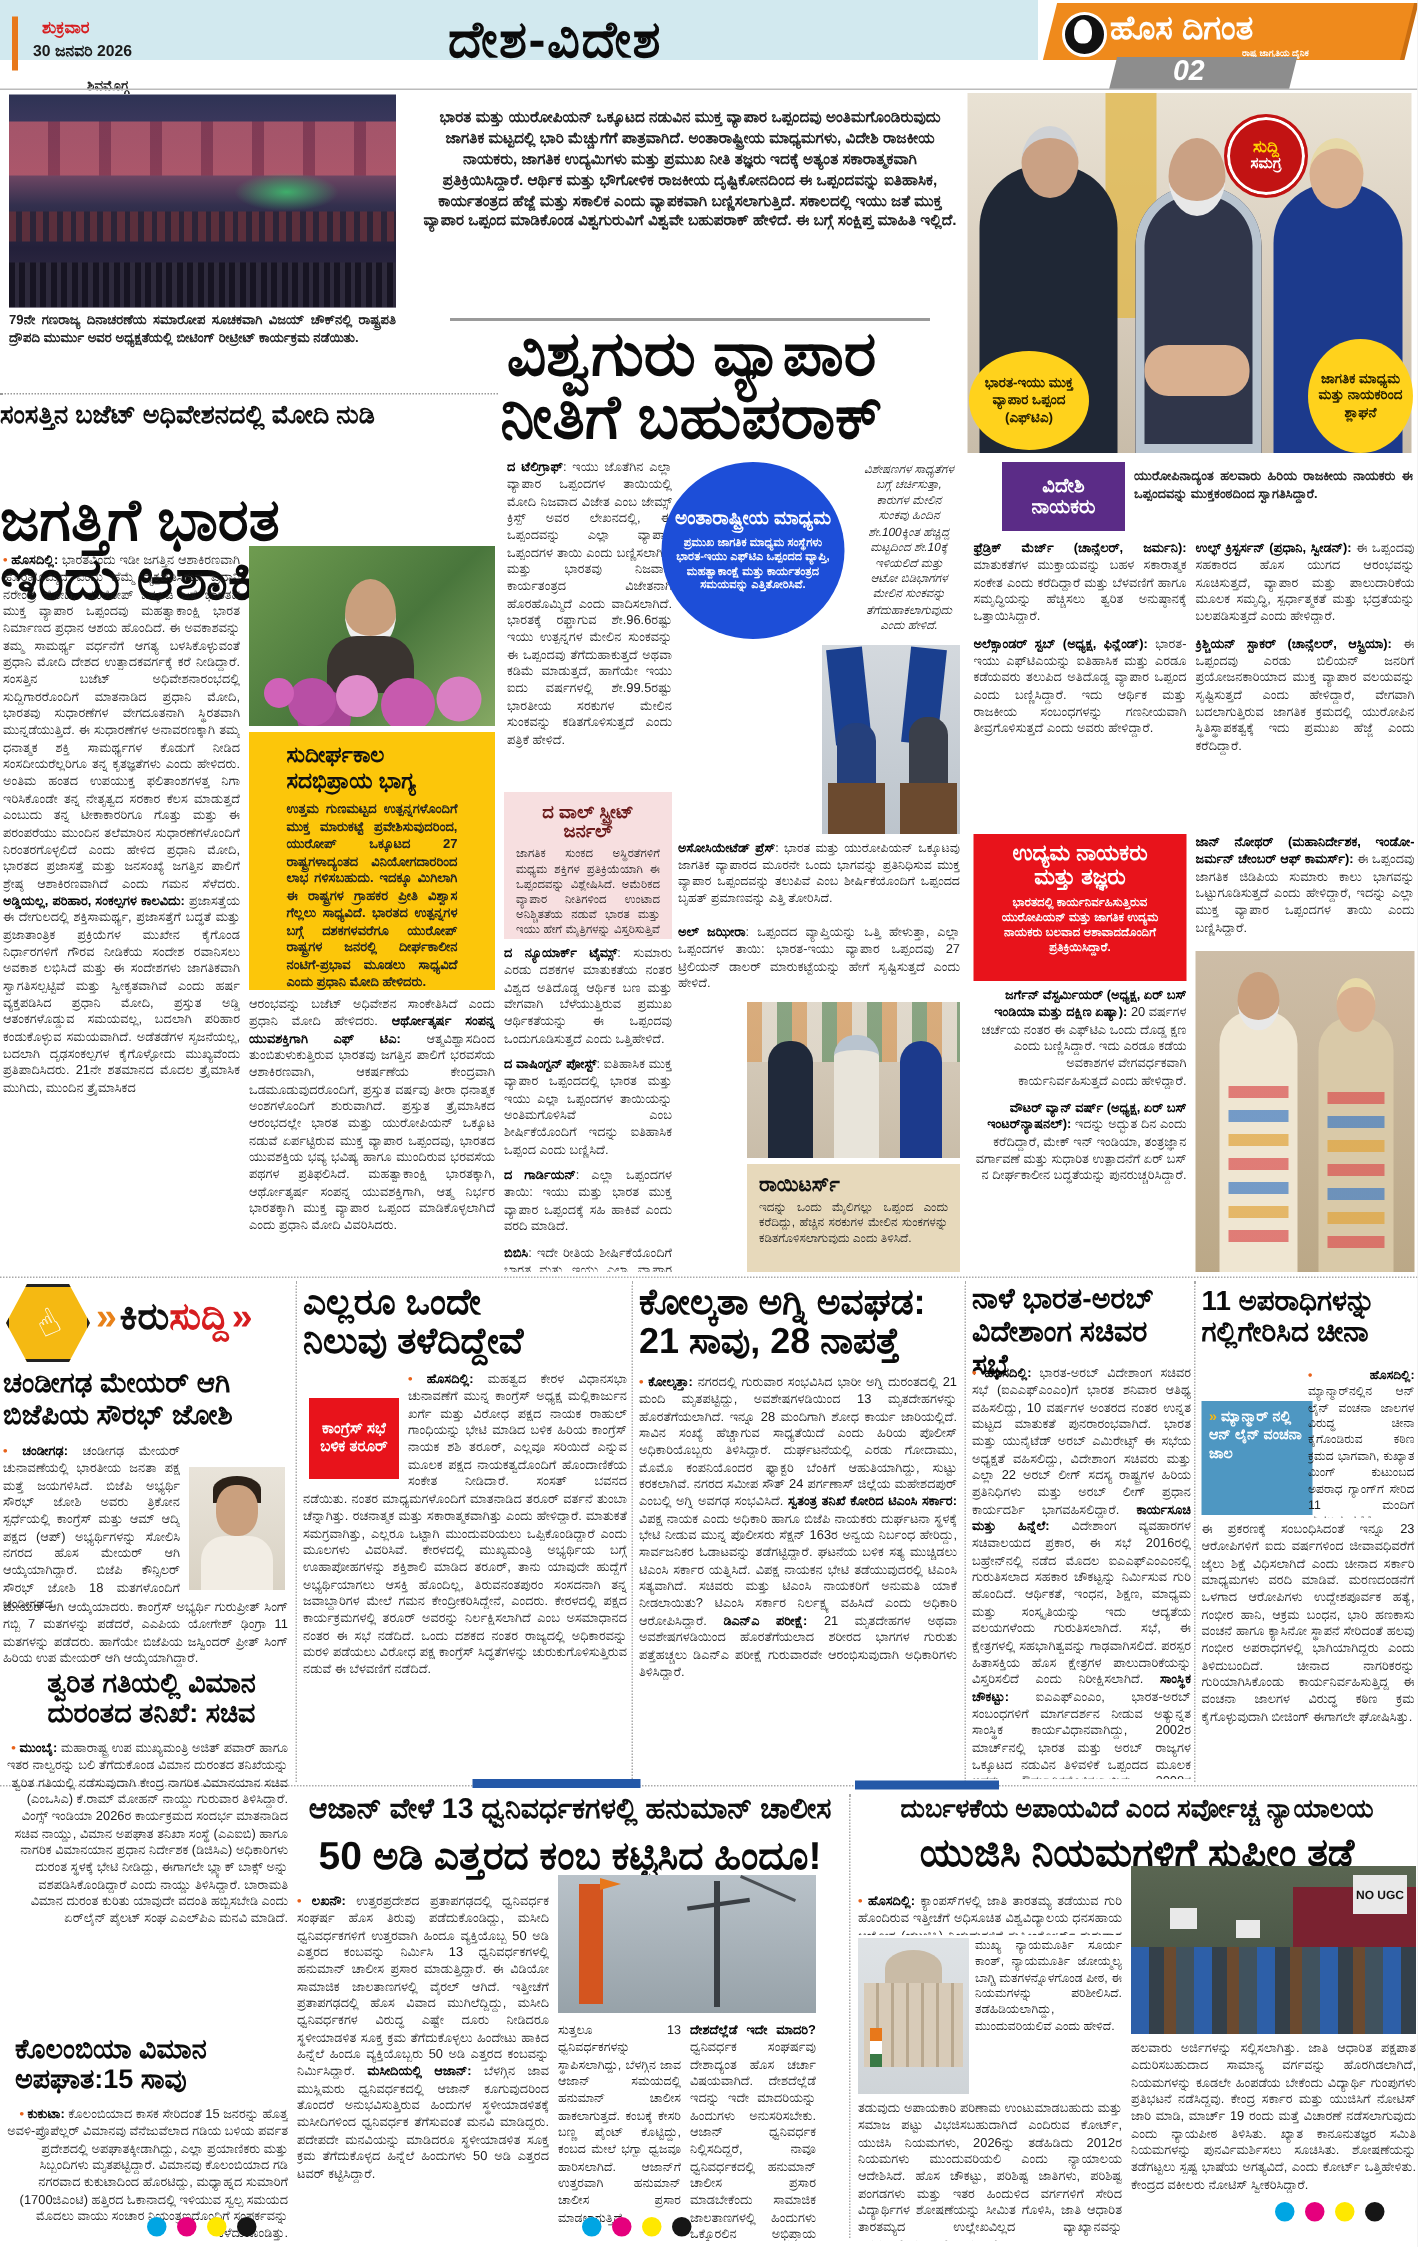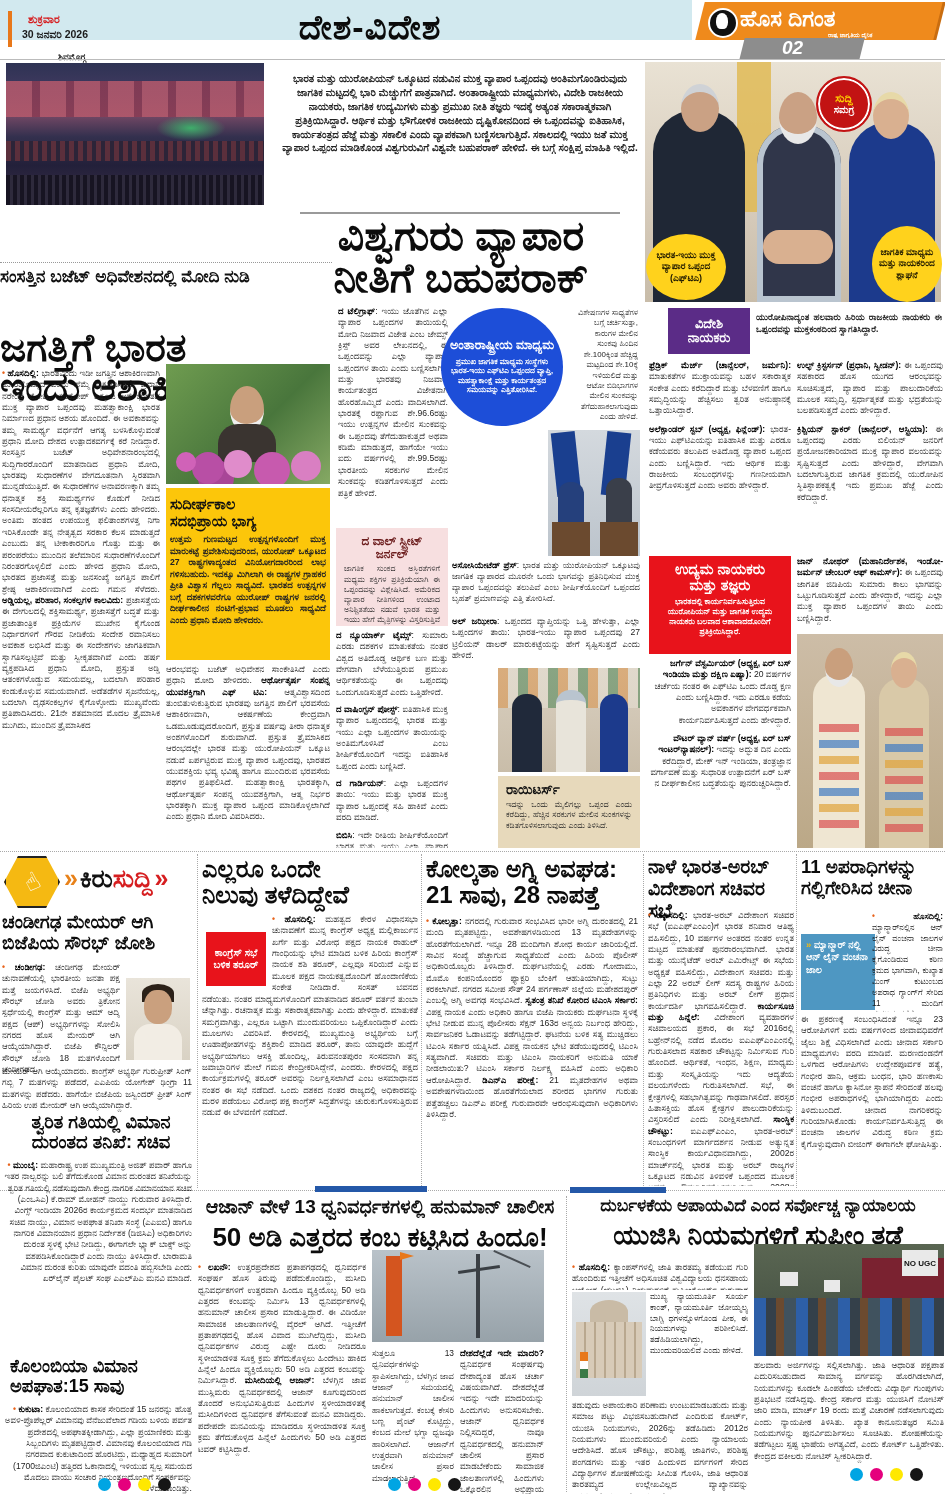--- a/index.html
+++ b/index.html
@@ -52,20 +52,21 @@
   <div class="abs" style="left:742px;top:38px;width:120px;height:22px;background:#8d8d8d;transform:skewX(-14deg);"></div>
   <div class="abs" style="left:782px;top:37px;font-size:19px;font-weight:bold;color:#fff;font-style:italic;">02</div>
   <div class="abs" style="left:0;top:59px;width:945px;border-top:1px solid #bbb;"></div>
 
   <div class="ph" style="left:6px;top:63px;width:258px;height:142px;background:linear-gradient(180deg,#2e3354 0%,#433a61 22%,#6e4663 38%,#33304e 52%,#23203a 72%,#3a3048 100%);">
     <div style="left:0;top:18px;width:258px;height:36px;background:repeating-linear-gradient(90deg,#b75a6c 0 26px,#8c3c54 26px 34px);opacity:.85;"></div>
     <div style="left:150px;top:52px;width:70px;height:26px;background:radial-gradient(ellipse,#3fae6b,transparent 70%);"></div>
     <div style="left:0;top:78px;width:258px;height:20px;background:repeating-linear-gradient(90deg,#5b2f3c 0 5px,#2c2438 5px 9px);"></div>
     <div style="left:0;top:112px;width:258px;height:30px;background:repeating-linear-gradient(90deg,#171422 0 4px,#2e2a3c 4px 7px);"></div>
   </div>
+  <div class="abs cap" style="left:6px;top:208px;width:258px;height:48px;">79ನೇ ಗಣರಾಜ್ಯ ದಿನಾಚರಣೆಯ ಸಮಾರೋಪ ಸೂಚಕವಾಗಿ ವಿಜಯ್ ಚೌಕ್‌ನಲ್ಲಿ ರಾಷ್ಟ್ರಪತಿ ದ್ರೌಪದಿ ಮುರ್ಮು ಅವರ ಅಧ್ಯಕ್ಷತೆಯಲ್ಲಿ ಬೀಟಿಂಗ್ ರೀಟ್ರೀಟ್ ಕಾರ್ಯಕ್ರಮ ನಡೆಯಿತು.</div>
 
   <div class="abs" style="left:282px;top:72px;width:356px;height:138px;font-size:10.2px;line-height:1.36;font-weight:bold;color:#222;text-align:center;overflow:hidden;">ಭಾರತ ಮತ್ತು ಯುರೋಪಿಯನ್ ಒಕ್ಕೂಟದ ನಡುವಿನ ಮುಕ್ತ ವ್ಯಾಪಾರ ಒಪ್ಪಂದವು ಅಂತಿಮಗೊಂಡಿರುವುದು ಜಾಗತಿಕ ಮಟ್ಟದಲ್ಲಿ ಭಾರಿ ಮೆಚ್ಚುಗೆಗೆ ಪಾತ್ರವಾಗಿದೆ. ಅಂತಾರಾಷ್ಟ್ರೀಯ ಮಾಧ್ಯಮಗಳು, ವಿದೇಶಿ ರಾಜಕೀಯ ನಾಯಕರು, ಜಾಗತಿಕ ಉದ್ಯಮಿಗಳು ಮತ್ತು ಪ್ರಮುಖ ನೀತಿ ತಜ್ಞರು ಇದಕ್ಕೆ ಅತ್ಯಂತ ಸಕಾರಾತ್ಮಕವಾಗಿ ಪ್ರತಿಕ್ರಿಯಿಸಿದ್ದಾರೆ. ಆರ್ಥಿಕ ಮತ್ತು ಭೌಗೋಳಿಕ ರಾಜಕೀಯ ದೃಷ್ಟಿಕೋನದಿಂದ ಈ ಒಪ್ಪಂದವನ್ನು ಐತಿಹಾಸಿಕ, ಕಾರ್ಯತಂತ್ರದ ಹೆಜ್ಜೆ ಮತ್ತು ಸಕಾಲಿಕ ಎಂದು ವ್ಯಾಪಕವಾಗಿ ಬಣ್ಣಿಸಲಾಗುತ್ತಿದೆ. ಸಕಾಲದಲ್ಲಿ ಇಯು ಜತೆ ಮುಕ್ತ ವ್ಯಾಪಾರ ಒಪ್ಪಂದ ಮಾಡಿಕೊಂಡ ವಿಶ್ವಗುರುವಿಗೆ ವಿಶ್ವವೇ ಬಹುಪರಾಕ್ ಹೇಳಿದೆ. ಈ ಬಗ್ಗೆ ಸಂಕ್ಷಿಪ್ತ ಮಾಹಿತಿ ಇಲ್ಲಿದೆ.</div>
   <div class="abs" style="left:300px;top:212px;width:320px;border-top:2px solid #9a9a9a;"></div>
   <div class="abs hl" style="left:282px;top:216px;width:358px;text-align:center;font-size:41px;line-height:1.02;">
     <span style="display:block;">ವಿಶ್ವಗುರು ವ್ಯಾಪಾರ</span>
     <span style="display:block;">ನೀತಿಗೆ ಬಹುಪರಾಕ್</span>
   </div>
 
   <div class="ph" style="left:645px;top:62px;width:296px;height:240px;background:linear-gradient(180deg,#e9e2d4 0%,#d8cdbd 55%,#c8bca9 100%);">
     <div style="left:92px;top:0;width:34px;height:150px;background:#e0b84e;opacity:.8;"></div>
@@ -92,42 +93,42 @@
   <div class="abs body" style="left:2px;top:368px;width:158px;height:478px;">
     <span class="dl">ಹೊಸದಿಲ್ಲಿ</span><span>ಭಾರತವಿಂದು ಇಡೀ ಜಗತ್ತಿನ ಆಶಾಕಿರಣವಾಗಿ ಹೊರಹೊಮ್ಮಿದೆ ಎಂದು ಹೆಮ್ಮೆ ವ್ಯಕ್ತಪಡಿಸಿರುವ ಪ್ರಧಾನಿ ನರೇಂದ್ರ ಮೋದಿ, ಯುರೋಪ್ ಒಕ್ಕೂಟ ಜತೆ ಭಾರತದ ಮುಕ್ತ ವ್ಯಾಪಾರ ಒಪ್ಪಂದವು ಮಹತ್ವಾಕಾಂಕ್ಷಿ ಭಾರತ ನಿರ್ಮಾಣದ ಪ್ರಧಾನ ಆಶಯ ಹೊಂದಿದೆ. ಈ ಅವಕಾಶವನ್ನು ತಮ್ಮ ಸಾಮರ್ಥ್ಯ ವರ್ಧನೆಗೆ ಆಗತ್ಯ ಬಳಸಿಕೊಳ್ಳುವಂತೆ ಪ್ರಧಾನಿ ಮೋದಿ ದೇಶದ ಉತ್ಪಾದಕವರ್ಗಕ್ಕೆ ಕರೆ ನೀಡಿದ್ದಾರೆ. ಸಂಸತ್ತಿನ ಬಜೆಟ್ ಅಧಿವೇಶನಾರಂಭದಲ್ಲಿ ಸುದ್ದಿಗಾರರೊಂದಿಗೆ ಮಾತನಾಡಿದ ಪ್ರಧಾನಿ ಮೋದಿ, ಭಾರತವು ಸುಧಾರಣೆಗಳ ವೇಗದೂತನಾಗಿ ಸ್ಥಿರತವಾಗಿ ಮುನ್ನಡೆಯುತ್ತಿದೆ. ಈ ಸುಧಾರಣೆಗಳ ಅನಾವರಣಕ್ಕಾಗಿ ತಮ್ಮ ಧನಾತ್ಮಕ ಶಕ್ತಿ ಸಾಮರ್ಥ್ಯಗಳ ಕೊಡುಗೆ ನೀಡಿದ ಸಂಸದೀಯರೆಲ್ಲರಿಗೂ ತನ್ನ ಕೃತಜ್ಞತೆಗಳು ಎಂದು ಹೇಳಿದರು. ಅಂತಿಮ ಹಂತದ ಉಪಯುಕ್ತ ಫಲಿತಾಂಶಗಳತ್ತ ನಿಗಾ ಇರಿಸಿಕೊಂಡೇ ತನ್ನ ನೇತೃತ್ವದ ಸರಕಾರ ಕೆಲಸ ಮಾಡುತ್ತದೆ ಎಂಬುದು ತನ್ನ ಟೀಕಾಕಾರರಿಗೂ ಗೊತ್ತು ಮತ್ತು ಈ ಪರಂಪರೆಯು ಮುಂದಿನ ತಲೆಮಾರಿನ ಸುಧಾರಣೆಗಳೊಂದಿಗೆ ನಿರಂತರಗೊಳ್ಳಲಿದೆ ಎಂದು ಹೇಳಿದ ಪ್ರಧಾನಿ ಮೋದಿ, ಭಾರತದ ಪ್ರಜಾಸತ್ತೆ ಮತ್ತು ಜನಸಂಖ್ಯೆ ಜಗತ್ತಿನ ಪಾಲಿಗೆ ಶ್ರೇಷ್ಠ ಆಶಾಕಿರಣವಾಗಿದೆ ಎಂದು ಗಮನ ಸೆಳೆದರು.</span>
     <b>ಅಡ್ಡಿಯಲ್ಲ, ಪರಿಹಾರ, ಸಂಕಲ್ಪಗಳ ಕಾಲವಿದು:</b>
     <span>ಪ್ರಜಾಸತ್ತೆಯ ಈ ದೇಗುಲದಲ್ಲಿ ಶಕ್ತಿಸಾಮರ್ಥ್ಯ, ಪ್ರಜಾಸತ್ತೆಗೆ ಬದ್ಧತೆ ಮತ್ತು ಪ್ರಜಾತಾಂತ್ರಿಕ ಪ್ರಕ್ರಿಯೆಗಳ ಮುಖೇನ ಕೈಗೊಂಡ ನಿರ್ಧಾರಗಳಿಗೆ ಗೌರ‍ವ ನೀಡಿಕೆಯ ಸಂದೇಶ ರವಾನಿಸಲು ಅವಕಾಶ ಲಭಿಸಿದೆ ಮತ್ತು ಈ ಸಂದೇಶಗಳು ಜಾಗತಿಕವಾಗಿ ಸ್ವಾಗತಿಸಲ್ಪಟ್ಟಿವೆ ಮತ್ತು ಸ್ವೀಕೃತವಾಗಿವೆ ಎಂದು ಹರ್ಷ ವ್ಯಕ್ತಪಡಿಸಿದ ಪ್ರಧಾನಿ ಮೋದಿ, ಪ್ರಸ್ತುತ ಅಡ್ಡಿ ಆತಂಕಗಳೊಡ್ಡುವ ಸಮಯವಲ್ಲ, ಬದಲಾಗಿ ಪರಿಹಾರ ಕಂಡುಕೊಳ್ಳುವ ಸಮಯವಾಗಿದೆ. ಅಡೆತಡೆಗಳ ಸೃಜನೆಯಲ್ಲ, ಬದಲಾಗಿ ದೃಢಸಂಕಲ್ಪಗಳ ಕೈಗೊಳ್ಳೋದು ಮುಖ್ಯವೆಂದು ಪ್ರತಿಪಾದಿಸಿದರು. 21ನೇ ಶತಮಾನದ ಮೊದಲ ತ್ರೈಮಾಸಿಕ ಮುಗಿದು, ಮುಂದಿನ ತ್ರೈಮಾಸಿಕದ</span>
   </div>
   <div class="ph" style="left:166px;top:364px;width:164px;height:120px;background:linear-gradient(135deg,#6f9c50 0%,#49763c 55%,#86a964 100%);">
     <div style="left:64px;top:22px;width:34px;height:38px;background:#c99f7d;border-radius:50%;border-bottom:9px solid #efefef;"></div>
     <div style="left:52px;top:60px;width:58px;height:38px;background:#3a3430;border-radius:20px 20px 0 0;"></div>
     <div style="left:10px;top:88px;width:20px;height:20px;border-radius:50%;background:#d062b8;box-shadow:22px 6px 0 6px #b84fa5,52px 2px 0 4px #e08ccb,86px 8px 0 8px #c75aae,120px 4px 0 5px #d97fc2,30px 16px 0 8px #a84697;"></div>
   </div>
-  <div class="abs" style="left:166px;top:488px;width:164px;height:172px;background:#fcc60a;padding:8px 4px;box-sizing:border-box;overflow:hidden;">
+  <div class="abs" style="left:166px;top:488px;width:164px;height:172px;background:#fcc60a;padding:8px 25px;box-sizing:border-box;overflow:hidden;">
     <div style="font-size:14.5px;font-weight:bold;color:#111;line-height:1.15;">
       <span style="display:block;">ಸುದೀರ್ಘಕಾಲ</span>
       <span style="display:block;">ಸದಭಿಪ್ರಾಯ ಭಾಗ್ಯ</span>
     </div>
     <div style="margin-top:5px;font-size:8.7px;font-weight:bold;line-height:1.32;color:#222;text-align:justify;">ಉತ್ತಮ ಗುಣಮಟ್ಟದ ಉತ್ಪನ್ನಗಳೊಂದಿಗೆ ಮುಕ್ತ ಮಾರುಕಟ್ಟೆ ಪ್ರವೇಶಿಸುವುದರಿಂದ, ಯುರೋಪ್ ಒಕ್ಕೂಟದ 27 ರಾಷ್ಟ್ರಗಳಾದ್ಯಂತದ ವಿನಿಯೋಗದಾರರಿಂದ ಲಾಭ ಗಳಿಸಬಹುದು. ಇದಕ್ಕೂ ಮಿಗಿಲಾಗಿ ಈ ರಾಷ್ಟ್ರಗಳ ಗ್ರಾಹಕರ ಪ್ರೀತಿ ವಿಶ್ವಾಸ ಗೆಲ್ಲಲು ಸಾಧ್ಯವಿದೆ. ಭಾರತದ ಉತ್ಪನ್ನಗಳ ಬಗ್ಗೆ ದಶಕಗಳವರೆಗೂ ಯುರೋಪ್ ರಾಷ್ಟ್ರಗಳ ಜನರಲ್ಲಿ ದೀರ್ಘಕಾಲೀನ ನಂಟಿಗೆ-ಪ್ರಭಾವ ಮೂಡಲು ಸಾಧ್ಯವಿದೆ ಎಂದು ಪ್ರಧಾನಿ ಮೋದಿ ಹೇಳಿದರು.</div>
   </div>
   <div class="abs body" style="left:166px;top:664px;width:164px;height:182px;">
     <span>ಆರಂಭವನ್ನು ಬಜೆಟ್ ಅಧಿವೇಶನ ಸಾಂಕೇತಿಸಿದೆ ಎಂದು ಪ್ರಧಾನಿ ಮೋದಿ ಹೇಳಿದರು.</span>
     <b>ಆರ್ಥೋತ್ಕರ್ಷ ಸಂಪನ್ನ ಯುವಶಕ್ತಿಗಾಗಿ ಎಫ್ ಟಿಎ:</b>
     <span>ಆತ್ಮವಿಶ್ವಾಸದಿಂದ ತುಂಬಿತುಳುಕುತ್ತಿರುವ ಭಾರತವು ಜಗತ್ತಿನ ಪಾಲಿಗೆ ಭರವಸೆಯ ಆಶಾಕಿರಣವಾಗಿ, ಆಕರ್ಷಣೆಯ ಕೇಂದ್ರವಾಗಿ ಒಡಮೂಡುವುದರೊಂದಿಗೆ, ಪ್ರಸ್ತುತ ವರ್ಷವು ತೀರಾ ಧನಾತ್ಮಕ ಅಂಶಗಳೊಂದಿಗೆ ಶುರುವಾಗಿದೆ. ಪ್ರಸ್ತುತ ತ್ರೈಮಾಸಿಕದ ಆರಂಭದಲ್ಲೇ ಭಾರತ ಮತ್ತು ಯುರೋಪಿಯನ್ ಒಕ್ಕೂಟ ನಡುವೆ ಏರ್ಪಟ್ಟಿರುವ ಮುಕ್ತ ವ್ಯಾಪಾರ ಒಪ್ಪಂದವು, ಭಾರತದ ಯುವಶಕ್ತಿಯ ಭವ್ಯ ಭವಿಷ್ಯ ಹಾಗೂ ಮುಂದಿರುವ ಭರವಸೆಯ ಪಥಗಳ ಪ್ರತಿಫಲಿಸಿದೆ. ಮಹತ್ವಾಕಾಂಕ್ಷಿ ಭಾರತಕ್ಕಾಗಿ, ಆರ್ಥೋತ್ಕರ್ಷ ಸಂಪನ್ನ ಯುವಶಕ್ತಿಗಾಗಿ, ಆತ್ಮ ನಿರ್ಭರ ಭಾರತಕ್ಕಾಗಿ ಮುಕ್ತ ವ್ಯಾಪಾರ ಒಪ್ಪಂದ ಮಾಡಿಕೊಳ್ಳಲಾಗಿದೆ ಎಂದು ಪ್ರಧಾನಿ ಮೋದಿ ವಿವರಿಸಿದರು.</span>
   </div>
 
   <div class="abs body media-entry" style="left:338px;top:306px;width:110px;height:218px;">
     <b>ದ ಟೆಲಿಗ್ರಾಫ್</b>: <span>ಇಯು ಜೊತೆಗಿನ ಎಲ್ಲಾ ವ್ಯಾಪಾರ ಒಪ್ಪಂದಗಳ ತಾಯಿಯಲ್ಲಿ ಮೋದಿ ನಿಜವಾದ ವಿಜೇತ ಎಂಬ ಜೇಮ್ಸ್ ಕ್ರಿಸ್ಪ್ ಅವರ ಲೇಖನದಲ್ಲಿ, ಈ ಒಪ್ಪಂದವನ್ನು ಎಲ್ಲಾ ವ್ಯಾಪಾರ ಒಪ್ಪಂದಗಳ ತಾಯಿ ಎಂದು ಬಣ್ಣಿಸಲಾಗಿದೆ ಮತ್ತು ಭಾರತವು ನಿಜವಾದ ಕಾರ್ಯತಂತ್ರದ ವಿಜೇತನಾಗಿ ಹೊರಹೊಮ್ಮಿದೆ ಎಂದು ವಾದಿಸಲಾಗಿದೆ. ಭಾರತಕ್ಕೆ ರಫ್ತಾಗುವ ಶೇ.96.6ರಷ್ಟು ಇಯು ಉತ್ಪನ್ನಗಳ ಮೇಲಿನ ಸುಂಕವನ್ನು ಈ ಒಪ್ಪಂದವು ತೆಗೆದುಹಾಕುತ್ತದೆ ಅಥವಾ ಕಡಿಮೆ ಮಾಡುತ್ತದೆ, ಹಾಗೆಯೇ ಇಯು ಐದು ವರ್ಷಗಳಲ್ಲಿ ಶೇ.99.5ರಷ್ಟು ಭಾರತೀಯ ಸರಕುಗಳ ಮೇಲಿನ ಸುಂಕವನ್ನು ಕಡಿತಗೊಳಿಸುತ್ತದೆ ಎಂದು ಪತ್ರಿಕೆ ಹೇಳಿದೆ.</span>
   </div>
   <div class="abs" style="left:441px;top:308px;width:122px;height:118px;border-radius:50%;background:#1d4ed8;color:#fff;
               display:flex;flex-direction:column;align-items:center;justify-content:center;text-align:center;padding:8px;box-sizing:border-box;">
     <div style="font-size:12.5px;font-weight:bold;line-height:1.1;">ಅಂತಾರಾಷ್ಟ್ರೀಯ ಮಾಧ್ಯಮ</div>
     <div style="font-size:7.6px;font-weight:bold;line-height:1.25;margin-top:4px;">ಪ್ರಮುಖ ಜಾಗತಿಕ ಮಾಧ್ಯಮ ಸಂಸ್ಥೆಗಳು ಭಾರತ-ಇಯು ಎಫ್‌ಟಿಎ ಒಪ್ಪಂದದ ವ್ಯಾಪ್ತಿ, ಮಹತ್ವಾಕಾಂಕ್ಷೆ ಮತ್ತು ಕಾರ್ಯತಂತ್ರದ ಸಮಯವನ್ನು ಎತ್ತಿತೋರಿಸಿವೆ.</div>
   </div>
-  <div class="abs body" style="left:574px;top:308px;width:64px;height:138px;font-size:7.9px;text-align:right;">ವಿಶೇಷಣಗಳ ಸಾಧ್ಯತೆಗಳ ಬಗ್ಗೆ ಚರ್ಚಿಸುತ್ತಾ, ಕಾರುಗಳ ಮೇಲಿನ ಸುಂಕವು ಹಿಂದಿನ ಶೇ.100ಕ್ಕಿಂತ ಹೆಚ್ಚಿದ್ದ ಮಟ್ಟದಿಂದ ಶೇ.10ಕ್ಕೆ ಇಳಿಯಲಿದೆ ಮತ್ತು ಆಟೋ ಬಿಡಿಭಾಗಗಳ ಮೇಲಿನ ಸುಂಕವನ್ನು ತೆಗೆದುಹಾಕಲಾಗುವುದು ಎಂದು ಹೇಳಿದೆ.</div>
+  <div class="abs body" style="left:574px;top:308px;width:64px;height:138px;font-size:7.9px;text-align:center;font-style:italic;">ವಿಶೇಷಣಗಳ ಸಾಧ್ಯತೆಗಳ ಬಗ್ಗೆ ಚರ್ಚಿಸುತ್ತಾ, ಕಾರುಗಳ ಮೇಲಿನ ಸುಂಕವು ಹಿಂದಿನ ಶೇ.100ಕ್ಕಿಂತ ಹೆಚ್ಚಿದ್ದ ಮಟ್ಟದಿಂದ ಶೇ.10ಕ್ಕೆ ಇಳಿಯಲಿದೆ ಮತ್ತು ಆಟೋ ಬಿಡಿಭಾಗಗಳ ಮೇಲಿನ ಸುಂಕವನ್ನು ತೆಗೆದುಹಾಕಲಾಗುವುದು ಎಂದು ಹೇಳಿದೆ.</div>
 
   <div class="ph" style="left:548px;top:430px;width:92px;height:126px;background:linear-gradient(180deg,#d4d9de 0%,#bcc4cc 100%);">
     <div style="left:6px;top:2px;width:24px;height:64px;background:#1a3f8f;transform:rotate(-6deg);"></div>
     <div style="left:56px;top:2px;width:24px;height:64px;background:#1a3f8f;transform:rotate(6deg);"></div>
     <div style="left:10px;top:52px;width:26px;height:46px;background:#25407c;border-radius:12px 12px 0 0;"></div>
     <div style="left:58px;top:48px;width:26px;height:50px;background:#3a3f4a;border-radius:12px 12px 0 0;"></div>
     <div style="left:4px;top:92px;width:38px;height:34px;background:#6b4a2f;"></div>
     <div style="left:52px;top:92px;width:38px;height:34px;background:#6b4a2f;"></div>
   </div>
   <div class="abs body" style="left:452px;top:560px;width:188px;height:54px;font-size:8.4px;">
@@ -318,21 +319,21 @@
   <div class="abs kick" style="left:572px;top:1196px;width:372px;font-size:17px;text-align:center;">ದುರ್ಬಳಕೆಯ ಅಪಾಯವಿದೆ ಎಂದ ಸರ್ವೋಚ್ಚ ನ್ಯಾಯಾಲಯ</div>
   <div class="abs hl" style="left:572px;top:1220px;width:372px;font-size:26px;text-align:center;">ಯುಜಿಸಿ ನಿಯಮಗಳಿಗೆ ಸುಪ್ರೀಂ ತಡೆ</div>
   <div class="abs body" style="left:572px;top:1262px;width:176px;height:28px;">
     <span class="dl">ಹೊಸದಿಲ್ಲಿ</span><span>ಕ್ಯಾಂಪಸ್‌ಗಳಲ್ಲಿ ಜಾತಿ ತಾರತಮ್ಯ ತಡೆಯುವ ಗುರಿ ಹೊಂದಿರುವ ಇತ್ತೀಚೆಗೆ ಅಧಿಸೂಚಿತ ವಿಶ್ವವಿದ್ಯಾಲಯ ಧನಸಹಾಯ ಆಯೋಗ (ಯುಜಿಸಿ) ನಿಯಮಗಳಿಗೆ ಸುಪ್ರೀಂಕೋರ್ಟ್ ಗುರುವಾರ ತಡೆ ನೀಡಿದೆ. ಈ ನಿಬಂಧನೆಗಳು ಅಸ್ಪಷ್ಟವಾಗಿವೆ ಮತ್ತು ದುರುಪಯೋಗ ಸಾಧ್ಯತೆಯಿದೆ ಎಂದು ಹೇಳಿದೆ.</span>
   </div>
   <div class="ph" style="left:572px;top:1292px;width:74px;height:104px;background:linear-gradient(180deg,#dfe3e6 0%,#cfd4d8 100%);">
     <div style="left:18px;top:8px;width:38px;height:24px;background:#c9bba6;border-radius:50% 50% 0 0;"></div>
     <div style="left:4px;top:30px;width:66px;height:56px;background:repeating-linear-gradient(90deg,#d8cbb8 0 8px,#b9a88f 8px 10px);"></div>
     <div style="left:8px;top:60px;width:8px;height:26px;background:linear-gradient(180deg,#e8781a 33%,#fff 33% 66%,#3a7a46 66%);"></div>
   </div>
-  <div class="abs body" style="left:650px;top:1292px;width:98px;height:104px;font-size:8.2px;">ಮುಖ್ಯ ನ್ಯಾಯಮೂರ್ತಿ ಸೂರ್ಯ ಕಾಂತ್, ನ್ಯಾಯಮೂರ್ತಿ ಜೋಯ್ಮಲ್ಯ ಬಾಗ್ಚಿ ಧಗಳನ್ನೊಳಗೊಂಡ ಪೀಠ, ಈ ನಿಯಮಗಳನ್ನು ಪರಿಶೀಲಿಸಿದೆ. ತಡೆಹಿಡಿಯಲಾಗಿದ್ದು, ಮುಂದುವರಿಯಲಿವೆ ಎಂದು ಹೇಳಿದೆ.</div>
+  <div class="abs body" style="left:650px;top:1292px;width:98px;height:104px;font-size:8.2px;">ಮುಖ್ಯ ನ್ಯಾಯಮೂರ್ತಿ ಸೂರ್ಯ ಕಾಂತ್, ನ್ಯಾಯಮೂರ್ತಿ ಜೋಯ್ಮಲ್ಯ ಬಾಗ್ಚಿ ಮತಗಳನ್ನೊಳಗೊಂಡ ಪೀಠ, ಈ ನಿಯಮಗಳನ್ನು ಪರಿಶೀಲಿಸಿದೆ. ತಡೆಹಿಡಿಯಲಾಗಿದ್ದು, ಮುಂದುವರಿಯಲಿವೆ ಎಂದು ಹೇಳಿದೆ.</div>
   <div class="abs body" style="left:572px;top:1400px;width:176px;height:94px;">ತಡುವುದು ಅಪಾಯಕಾರಿ ಪರಿಣಾಮ ಉಂಟುಮಾಡಬಹುದು ಮತ್ತು ಸಮಾಜ ಪಟ್ಟು ವಿಭಜಿಸಬಹುದಾಗಿದೆ ಎಂದಿರುವ ಕೋರ್ಟ್, ಯುಜಿಸಿ ನಿಯಮಗಳು, 2026ನ್ನು ತಡೆಹಿಡಿದು 2012ರ ನಿಯಮಗಳು ಮುಂದುವರಿಯಲಿ ಎಂದು ನ್ಯಾಯಾಲಯ ಆದೇಶಿಸಿದೆ. ಹೊಸ ಚೌಕಟ್ಟು, ಪರಿಶಿಷ್ಟ ಜಾತಿಗಳು, ಪರಿಶಿಷ್ಟ ಪಂಗಡಗಳು ಮತ್ತು ಇತರ ಹಿಂದುಳಿದ ವರ್ಗಗಳಿಗೆ ಸೇರಿದ ವಿದ್ಯಾರ್ಥಿಗಳ ಶೋಷಣೆಯನ್ನು ಸೀಮಿತ ಗೊಳಿಸಿ, ಜಾತಿ ಆಧಾರಿತ ತಾರತಮ್ಯದ ಉಲ್ಲೇಖವಿಲ್ಲದ ವ್ಯಾಖ್ಯಾನವನ್ನು ಅಳವಡಿಸಿಕೊಳ್ಳಲಾಗಿದೆ ಎಂದು ಆರೋಪಿಸಿ</div>
   <div class="ph" style="left:754px;top:1244px;width:190px;height:112px;background:linear-gradient(180deg,#5a6652 0%,#3e4a3e 100%);">
     <div style="left:108px;top:14px;width:82px;height:70px;background:#7a2230;"></div>
     <div style="left:0;top:54px;width:190px;height:58px;background:repeating-linear-gradient(90deg,#2d5fa8 0 12px,#34404a 12px 22px,#6b4a2f 22px 30px,#40525e 30px 42px);"></div>
     <div style="left:26px;top:28px;width:18px;height:14px;background:#e9e9e9;"></div>
     <div style="left:70px;top:36px;width:16px;height:12px;background:#e9e9e9;"></div>
     <div style="left:148px;top:6px;width:36px;height:26px;background:#e9e9e9;color:#111;font-size:8px;font-weight:bold;display:flex;align-items:center;justify-content:center;">NO UGC</div>
   </div>
   <div class="abs body" style="left:754px;top:1360px;width:190px;height:104px;">ಹಲವಾರು ಅರ್ಜಿಗಳನ್ನು ಸಲ್ಲಿಸಲಾಗಿತ್ತು. ಜಾತಿ ಆಧಾರಿತ ಪಕ್ಷಪಾತ ಎದುರಿಸಬಹುದಾದ ಸಾಮಾನ್ಯ ವರ್ಗವನ್ನು ಹೊರಗಿಡಲಾಗಿದೆ, ನಿಯಮಗಳನ್ನು ಕೂಡಲೇ ಹಿಂಪಡೆಯ ಬೇಕೆಂದು ವಿದ್ಯಾರ್ಥಿ ಗುಂಪುಗಳು ಪ್ರತಿಭಟನೆ ನಡೆಸಿದ್ದವು. ಕೇಂದ್ರ ಸರ್ಕಾರ ಮತ್ತು ಯುಜಿಸಿಗೆ ನೋಟಿಸ್ ಜಾರಿ ಮಾಡಿ, ಮಾರ್ಚ್ 19 ರಂದು ಮತ್ತೆ ವಿಚಾರಣೆ ನಡೆಸಲಾಗುವುದು ಎಂದು ನ್ಯಾಯಪೀಠ ತಿಳಿಸಿತು. ಖ್ಯಾತ ಕಾನೂನುತಜ್ಞರ ಸಮಿತಿ ನಿಯಮಗಳನ್ನು ಪುನರ್ವಿಮರ್ಶಿಸಲು ಸೂಚಿಸಿತು. ಶೋಷಣೆಯನ್ನು ತಡೆಗಟ್ಟಲು ಸ್ಪಷ್ಟ ಭಾಷೆಯ ಅಗತ್ಯವಿದೆ, ಎಂದು ಕೋರ್ಟ್ ಒತ್ತಿಹೇಳಿತು. ಕೇಂದ್ರದ ವಕೀಲರು ನೋಟಿಸ್ ಸ್ವೀಕರಿಸಿದ್ದಾರೆ.</div>
 

